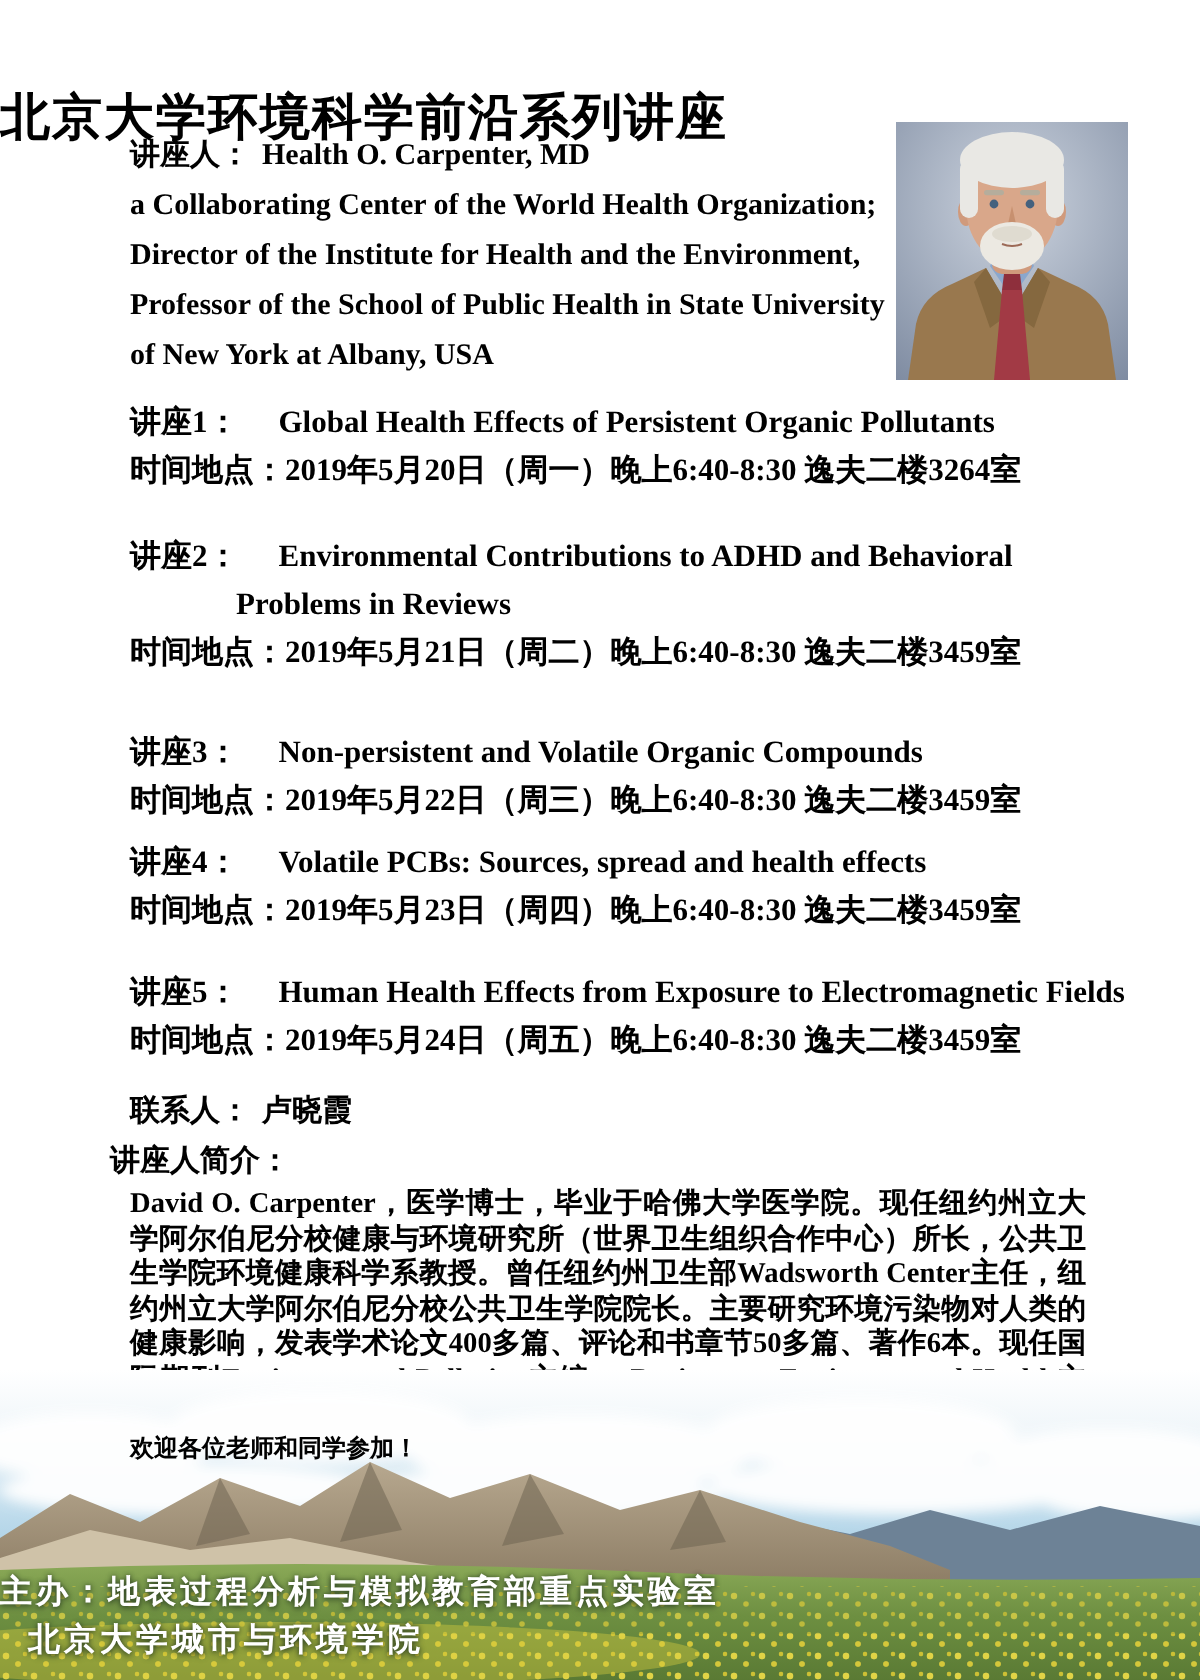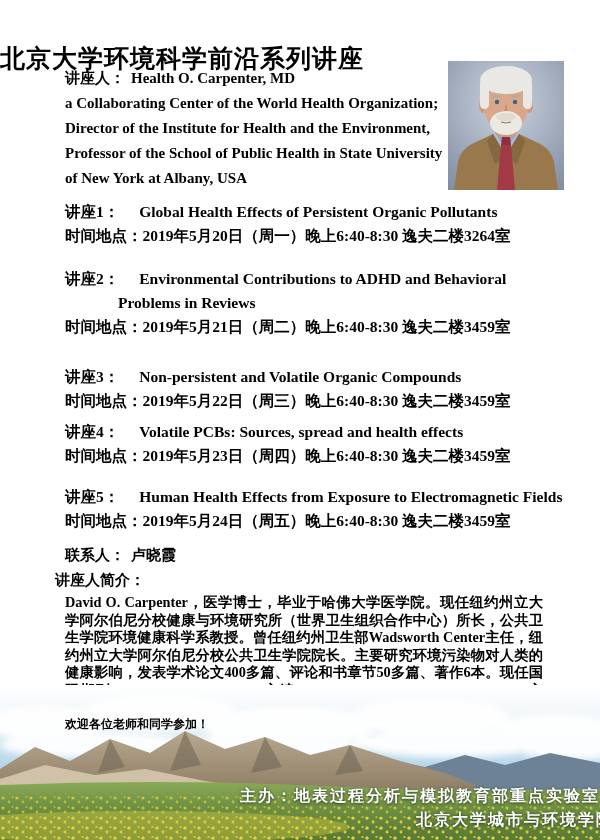--- a/index.html
+++ b/index.html
@@ -21,21 +21,21 @@
   .lec-line2{padding-left:53px;}
   .contact{top:546px;left:65px;font-size:15px;white-space:nowrap;}
   .bio-heading{top:571px;left:55px;font-size:15px;white-space:nowrap;}
   .bio{
     top:594px;left:65px;width:478px;font-size:14.3px;line-height:17.5px;
     text-align:justify;
   }
   .landscape{top:685px;left:0;width:600px;height:155px;}
   .welcome{top:716px;left:65px;font-size:12px;z-index:3;white-space:nowrap;}
   .org1,.org2{
-    left:0;right:0;text-align:right;color:#ffffff;z-index:3;
+    left:0;right:0;text-align:left;color:#ffffff;z-index:3;
     font-size:16px;letter-spacing:2px;white-space:nowrap;
     text-shadow:0 1px 3px rgba(45,65,35,.9),0 0 2px rgba(45,65,35,.7);
   }
   .org1{top:786px;}
   .org2{top:810px;transform:translateX(14px);}
 </style>
 </head>
 <body>
 
 <div class="page">

